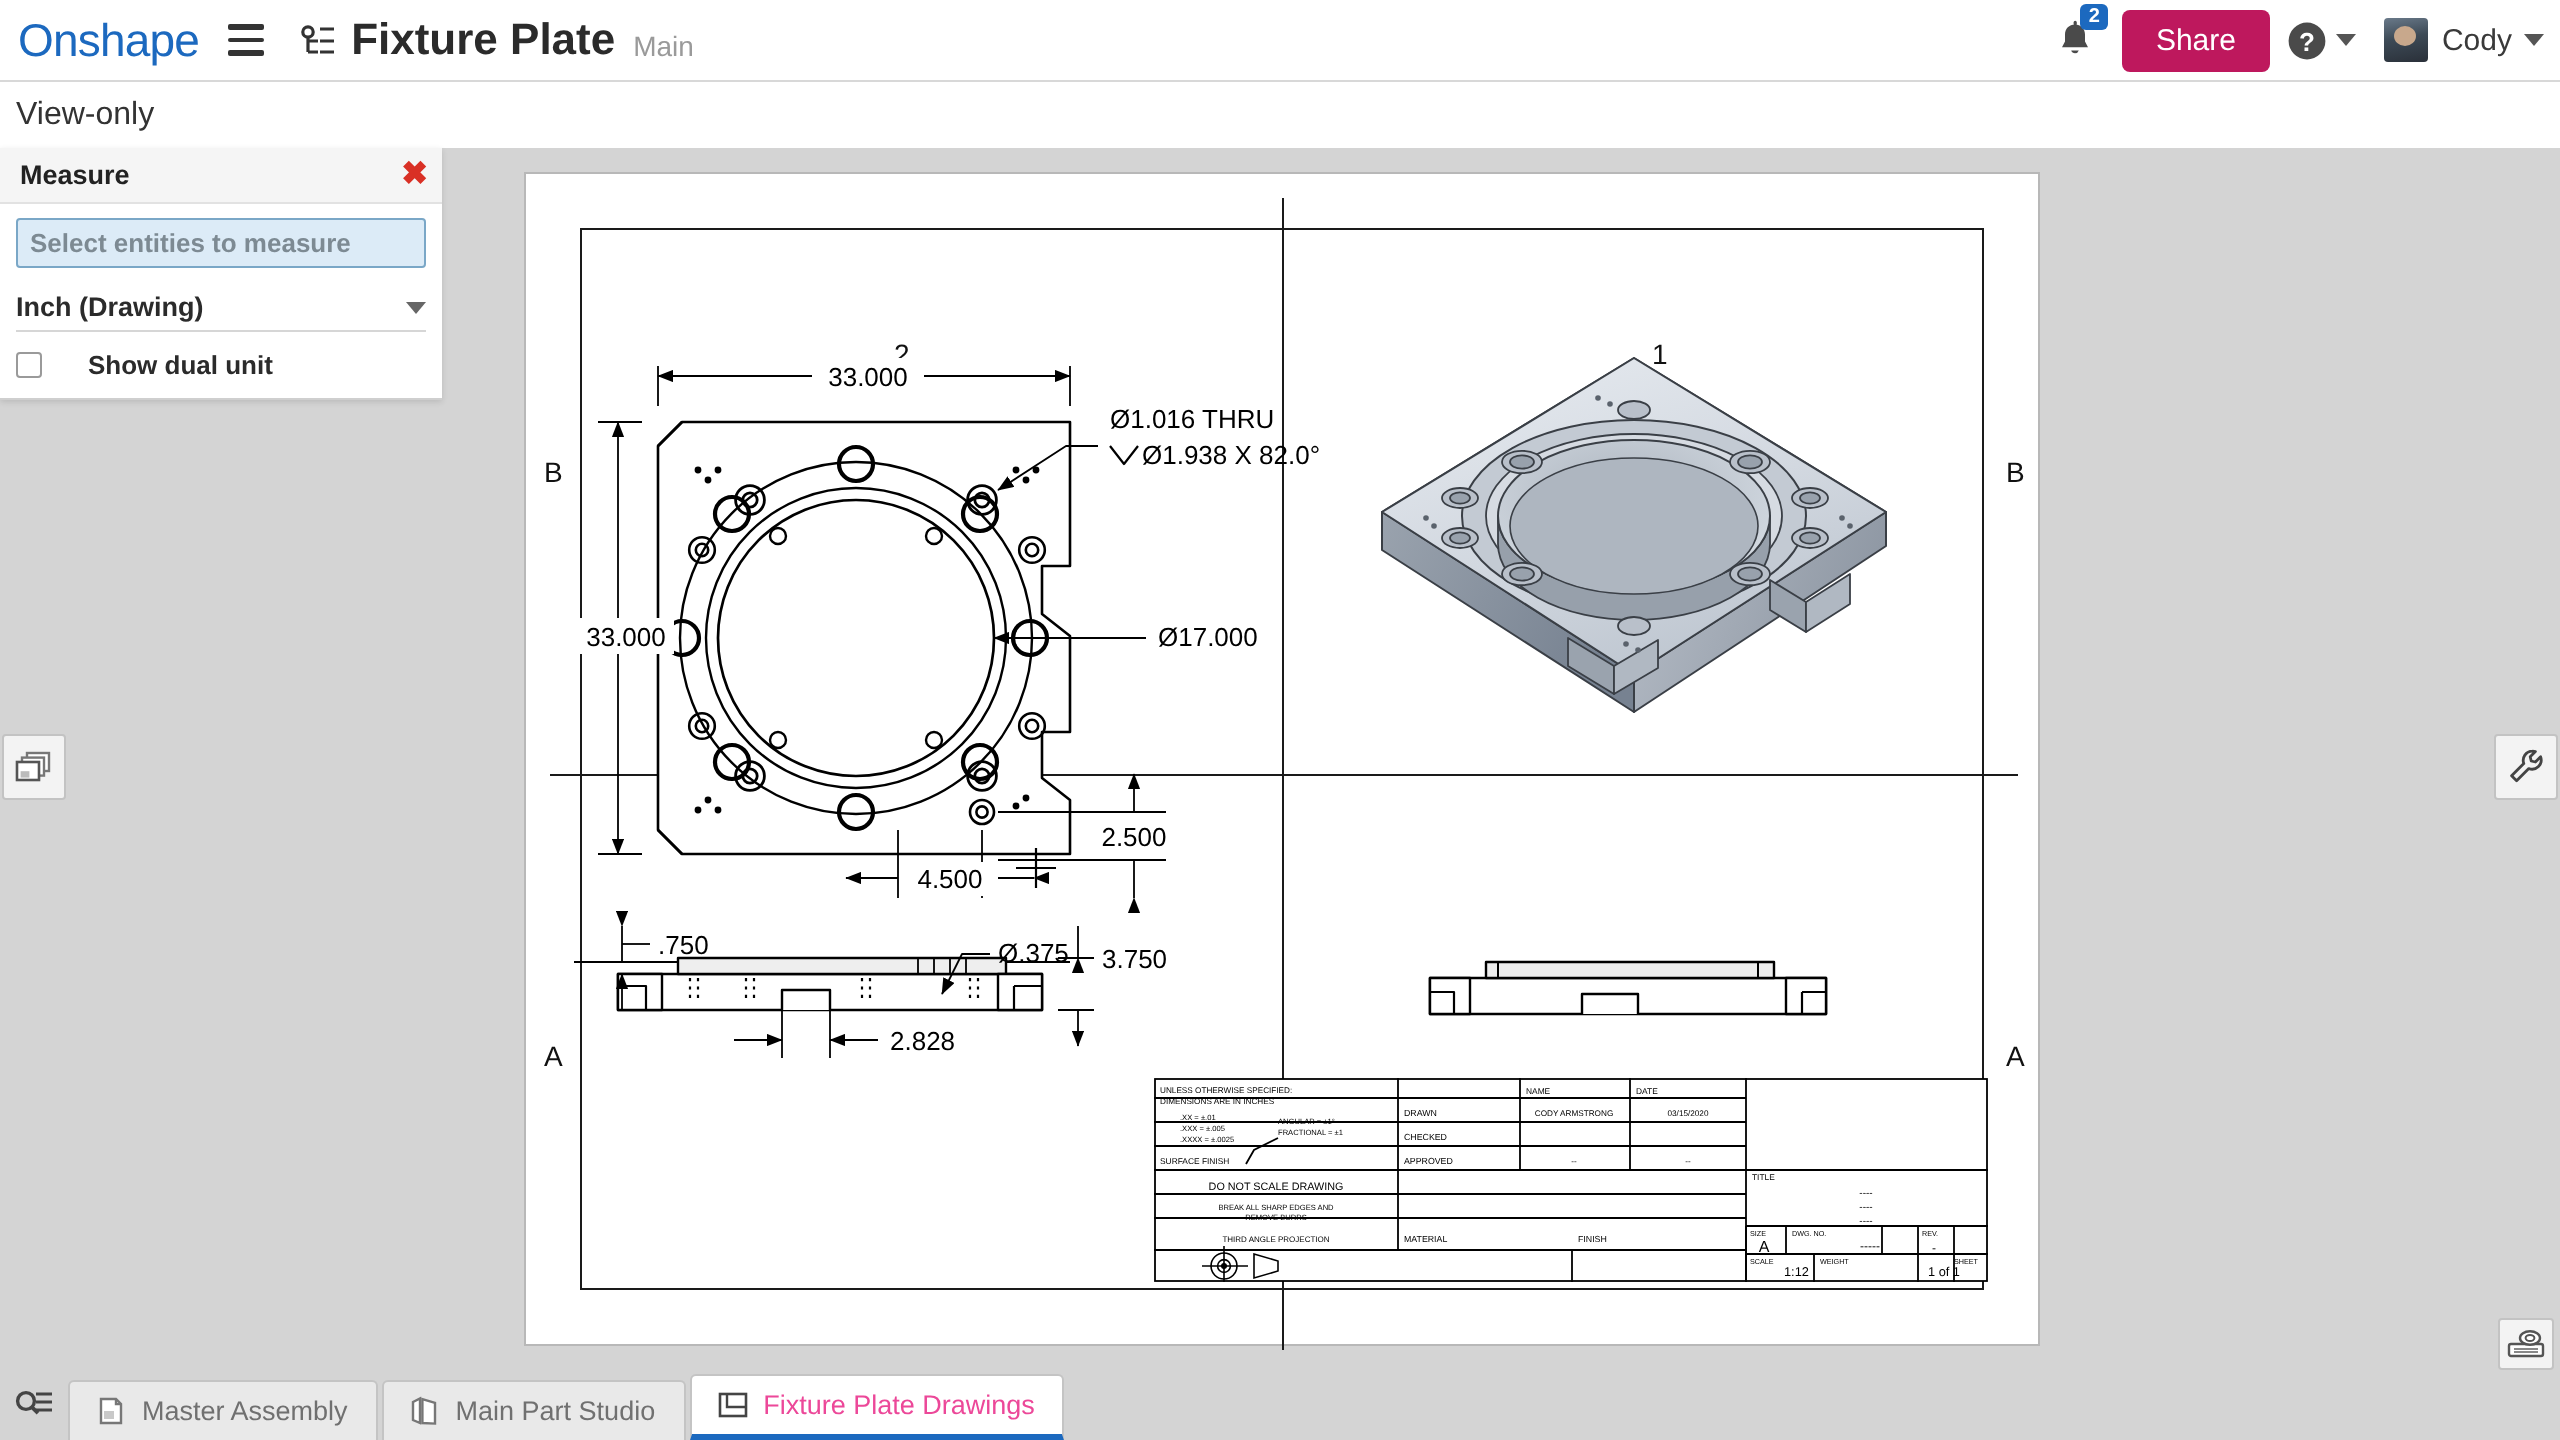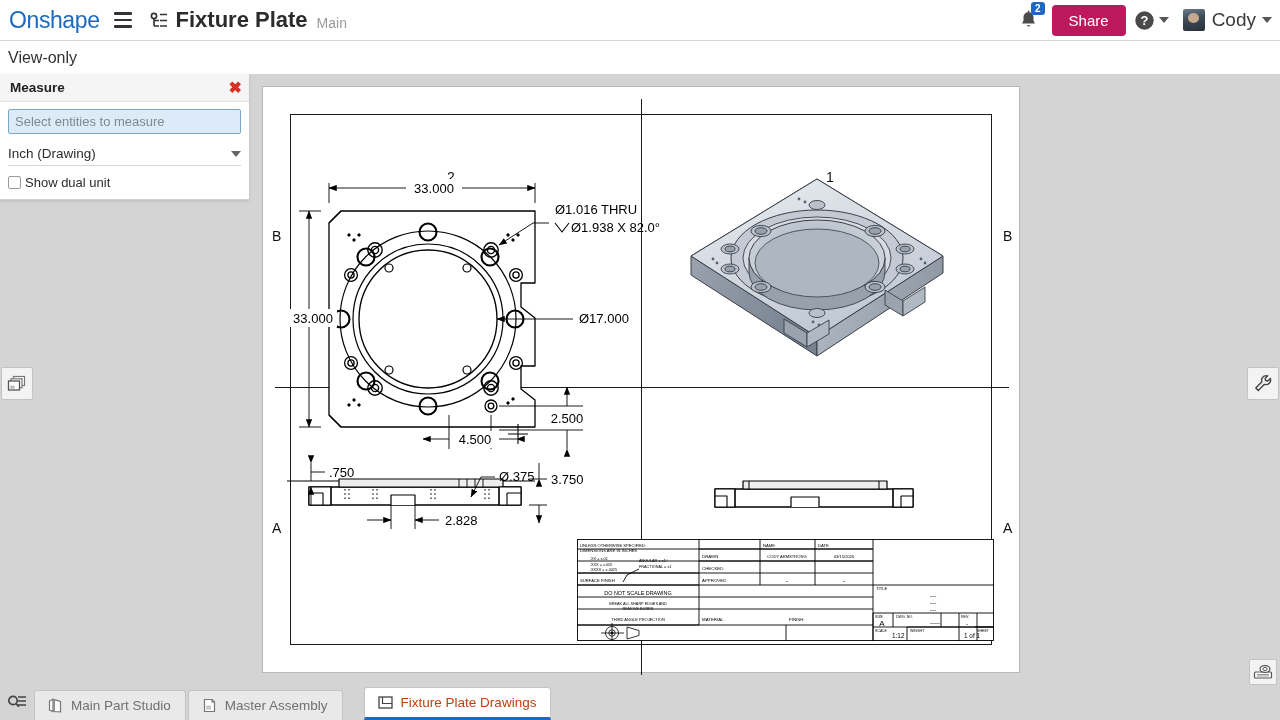--- a/index.html
+++ b/index.html
@@ -57,21 +57,21 @@
   }
   #avatar {
     width: 22px; height: 22px; border-radius: 2px; margin-left: 14px;
     background: linear-gradient(170deg,#6a7a8a 0%,#3d4a56 45%,#2a3039 100%);
     position: relative; overflow: hidden;
   }
   #avatar::after{
     content:""; position:absolute; left:5px; top:4px; width:11px; height:10px;
     border-radius:50%; background:#c8a88c;
   }
-  #user-name { font-size: 19px; color: #3a3a3a; margin-left: 7px; }
+  #user-name { font-size: 15px; color: #3a3a3a; margin-left: 7px; }
 
   
   #viewonly-bar {
     position: absolute; left: 0; top: 41px; width: 1280px; height: 33px;
     background: #ffffff; font-size: 16px; color: #333;
     display: flex; align-items: center; padding-left: 8px;
   }
 
   
   #workspace {
@@ -82,49 +82,49 @@
     position: absolute; left: 0; top: 0; width: 221px; height: 611px;
     background: #d4d4d4;
   }
   #right-rail {
     position: absolute; right: 0; top: 0; width: 40px; height: 611px;
     background: #d4d4d4;
   }
 
   
   #measure-panel {
-    position: absolute; left: 0; top: 0; width: 249px;
+    position: absolute; left: 0; top: 0; width: 221px;
     background: #5eead4; border-bottom: 1px solid #cfcfcf;
     box-shadow: 0 1px 3px rgba(0,0,0,0.12);
     text-align: right;
   }
   #measure-header {
     height: 28px; display: flex; align-items: center;
     padding: 0 7px 0 10px; background: #f5f5f5; border-bottom: 1px solid #e2e2e2;
   }
   #measure-title { font-size: 13.5px; font-weight: bold; color: #222; }
   #measure-close {
     margin-left: auto; color: #d93025; font-size: 16px; font-weight: bold;
     cursor: pointer; line-height: 1;
   }
-  #measure-body { background: #fff; padding: 7px 8px 9px 8px; }
+  #measure-body { background: #fff; padding: 7px 8px 9px 8px; font-weight: bold; }
   #select-entities {
     width: 100%; height: 25px; background: #dcebf7;
     border: 1px solid #7aa7c7; border-radius: 2px;
     font-size: 13px; color: #7d8a93; padding: 0 6px;
     display: flex; align-items: center;
   }
   #unit-row {
     margin-top: 8px; height: 24px; border-bottom: 1px solid #d6d6d6;
     display: flex; align-items: center; font-size: 13.5px; color: #2b2b2b;
     cursor: pointer;
     gap: 22px;
   }
   #unit-row .caret-down { margin-left: auto; border-top-color: #666; }
-  #dual-row { margin-top: 9px; display: flex; align-items: center; gap: 4px; }
+  #dual-row { margin-top: 9px; display: flex; align-items: center; gap: 23px; }
   #dual-check {
     width: 13px; height: 13px; border: 1px solid #9a9a9a; background: #fff;
     border-radius: 2px; cursor: pointer;
   }
   #dual-label { font-size: 13px; color: #2b2b2b; }
 
   
   .floating-btn {
     position: absolute; width: 32px; height: 33px;
     background: #f3f3f3; border: 1px solid #c3c3c3; border-radius: 2px;
@@ -176,23 +176,22 @@
   }
   .tab {
     height: 30px; display: flex; align-items: center; gap: 7px;
     padding: 0 14px 0 12px; margin-right: 2px;
     background: #e9e9e9; border: 1px solid #c4c4c4; border-bottom: none;
     border-radius: 3px 3px 0 0;
     font-size: 13.5px; color: #707070; cursor: pointer;
     min-width: 150px;
   }
   .tab.active {
-    background: #ffffff; color: #c2410c; height: 33px;
+    background: #ffffff; color: #ec4899; height: 33px;
     border-bottom: 3px solid #1c69bf;
-    margin-left: 19px;
   }
   .tab-icon { width: 17px; height: 17px; flex: 0 0 17px; }
 
   svg { display: block; }
 </style>
 </head>
 <body>
 
 <div id="topbar">
   <div id="logo">Onshape</div>
@@ -656,36 +655,36 @@
     <svg width="20" height="18" viewBox="0 0 20 18">
       <circle cx="6" cy="6.5" r="4.2" fill="none" stroke="#444" stroke-width="1.7"></circle>
       <path d="M9.2 9.8 L12 12.6" stroke="#444" stroke-width="1.9"></path>
       <path d="M11 3 H19 M11 7 H19 M11 11 H19" stroke="#444" stroke-width="1.5"></path>
     </svg>
   </div>
 
   <div class="tab">
     <span class="tab-icon">
       <svg width="17" height="17" viewBox="0 0 17 17">
-        <path d="M2.5 4 L6 2.2 L6 14.5 L2.5 13 Z" fill="#fff" stroke="#777" stroke-width="1.2"></path>
-        <path d="M7.2 2.6 L13.5 4.4 L13.5 14.8 L7.2 14.5 Z" fill="#fff" stroke="#777" stroke-width="1.2"></path>
-      </svg>
-    </span>
-    <span>Main Part Studio</span>
-  </div>
-
-  <div class="tab">
-    <span class="tab-icon">
-      <svg width="17" height="17" viewBox="0 0 17 17">
         <path d="M3.5 2.5 H11 L13.5 5 V14.5 H3.5 Z" fill="#fff" stroke="#777" stroke-width="1.2"></path>
         <path d="M11 2.5 V5 H13.5" fill="none" stroke="#777" stroke-width="1.2"></path>
         <rect x="5" y="8.5" width="5" height="4" fill="#c9c9c9"></rect>
       </svg>
     </span>
     <span>Master Assembly</span>
+  </div>
+
+  <div class="tab">
+    <span class="tab-icon">
+      <svg width="17" height="17" viewBox="0 0 17 17">
+        <path d="M2.5 4 L6 2.2 L6 14.5 L2.5 13 Z" fill="#fff" stroke="#777" stroke-width="1.2"></path>
+        <path d="M7.2 2.6 L13.5 4.4 L13.5 14.8 L7.2 14.5 Z" fill="#fff" stroke="#777" stroke-width="1.2"></path>
+      </svg>
+    </span>
+    <span>Main Part Studio</span>
   </div>
 
   <div class="tab active">
     <span class="tab-icon">
       <svg width="17" height="17" viewBox="0 0 17 17">
         <rect x="2" y="3" width="13" height="11" fill="#fff" stroke="#444" stroke-width="1.3"></rect>
         <path d="M5.5 3 V9.5 H15" fill="none" stroke="#444" stroke-width="1.2"></path>
       </svg>
     </span>
     <span>Fixture Plate Drawings</span>

